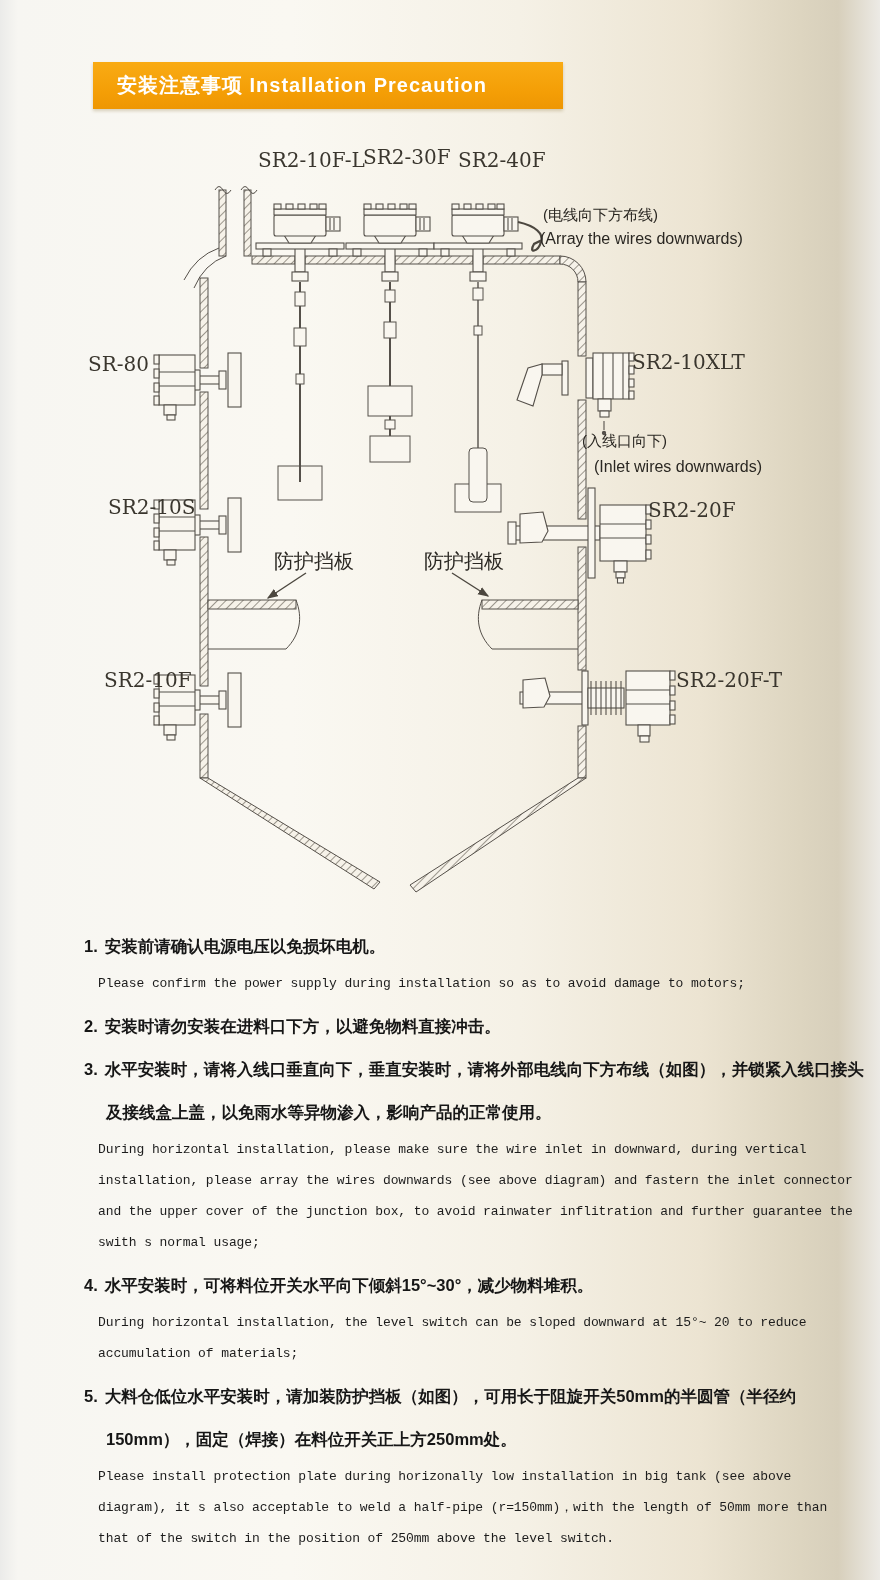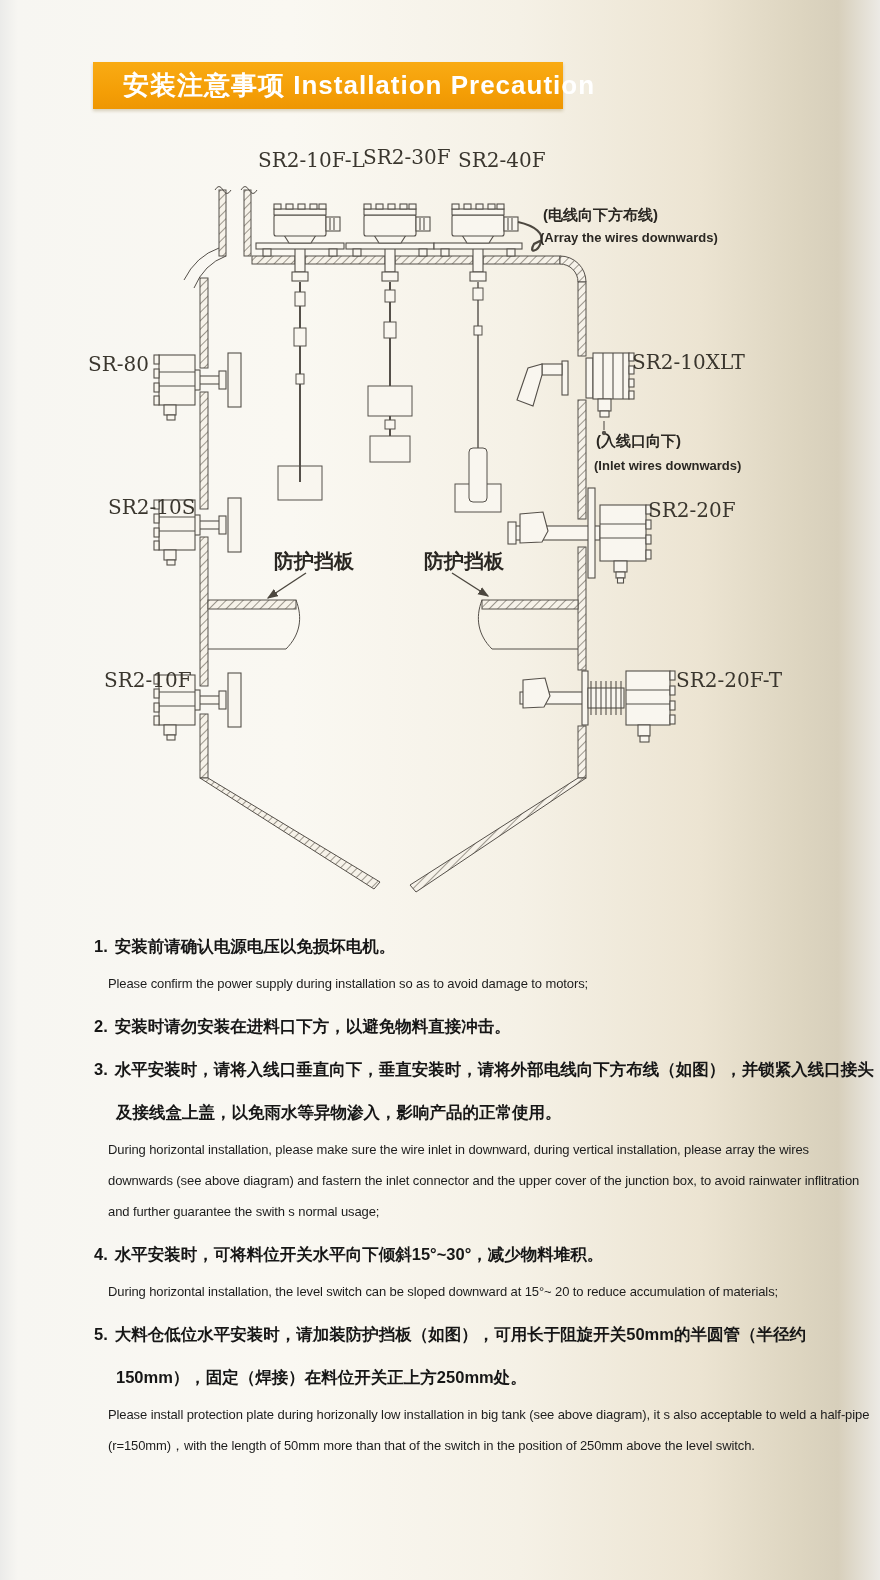--- a/index.html
+++ b/index.html
@@ -4,35 +4,35 @@
 <style>
   html,body{margin:0;padding:0;background:#e8e8e6;}
   .page{
     position:relative;width:880px;height:1580px;overflow:hidden;
     background:linear-gradient(90deg,#ebebe9 0px,#f7f6f2 18px,#faf8f2 290px,#f5f1e6 520px,#ece4d2 700px,#ddd5c0 800px,#d7cfbb 838px,#eceae5 880px);
     font-family:"Liberation Sans",sans-serif;
   }
   .header{
     position:absolute;left:93px;top:62px;width:470px;height:47px;
     background:linear-gradient(180deg,#f9ab14 0%,#f49e06 65%,#ee9603 100%);
-    color:#fff;font-size:26px;font-weight:bold;line-height:47px;
-    padding-left:30px;box-sizing:border-box;letter-spacing:1px;white-space:nowrap;
+    color:#fff;font-size:20px;font-weight:bold;line-height:47px;
+    padding-left:24px;box-sizing:border-box;letter-spacing:1px;white-space:nowrap;
     box-shadow:0 2px 3px rgba(120,90,20,.25);
     font-family:"Liberation Sans",sans-serif;
   }
   .diagram{position:absolute;left:0;top:130px;}
   .model{position:absolute;font-family:"DejaVu Serif",serif;font-size:20px;color:#3a362e;white-space:nowrap;}
-  .ann{position:absolute;font-weight:bold;color:#2a2722;white-space:nowrap;font-family:"Liberation Sans",sans-serif;}
+  .ann{position:absolute;font-weight:normal;color:#2a2722;white-space:nowrap;font-family:"Liberation Sans",sans-serif;}
   .ann.cn{font-size:15px;}
-  .ann.en{font-size:13px;}
+  .ann.en{font-size:16px;}
   .ann.guard{font-size:20px;}
-  .prec{position:absolute;left:94px;top:925px;width:780px;color:#161616;}
+  .prec{position:absolute;left:84px;top:925px;width:780px;color:#161616;}
   .p-cn{font-size:16.5px;font-weight:bold;line-height:43px;padding-left:22px;text-indent:-22px;}
   .p-no{margin-right:7px;}
-  .p-en{font-size:13px;line-height:31px;margin:0 0 6px 0;padding-left:14px;letter-spacing:-0.1px;color:#1c1c1c;}
+  .p-en{font-size:13px;line-height:31px;margin:0 0 6px 0;padding-left:14px;letter-spacing:-0.1px;color:#1c1c1c;font-family:Liberation Mono, monospace;}
 </style>
 </head>
 <body>
 
 <div class="page">
 
   <div class="header">
     <span>安装注意事项 Installation Precaution</span>
   </div>
 
@@ -240,21 +240,21 @@
   <div class="model" style="left:458px;top:148px">SR2-40F</div>
   <div class="model" style="left:88px;top:352px">SR-80</div>
   <div class="model" style="left:632px;top:350px">SR2-10XLT</div>
   <div class="model" style="left:108px;top:495px">SR2-10S</div>
   <div class="model" style="left:648px;top:498px">SR2-20F</div>
   <div class="model" style="left:104px;top:668px">SR2-10F</div>
   <div class="model" style="left:676px;top:668px">SR2-20F-T</div>
 
   <div class="ann cn" style="left:543px;top:206px">(电线向下方布线)</div>
   <div class="ann en" style="left:540px;top:230px">(Array the wires downwards)</div>
-  <div class="ann cn" style="left:596px;top:432px">(入线口向下)</div>
+  <div class="ann cn" style="left:582px;top:432px">(入线口向下)</div>
   <div class="ann en" style="left:594px;top:458px">(Inlet wires downwards)</div>
   <div class="ann guard" style="left:274px;top:548px">防护挡板</div>
   <div class="ann guard" style="left:424px;top:548px">防护挡板</div>
 
   <div class="prec">
     <div class="p-item">
       <div class="p-cn"><span class="p-no">1.</span><span>安装前请确认电源电压以免损坏电机。</span></div>
       <div class="p-en">Please confirm the power supply during installation so as to avoid damage to motors;</div>
     </div>
     <div class="p-item">

